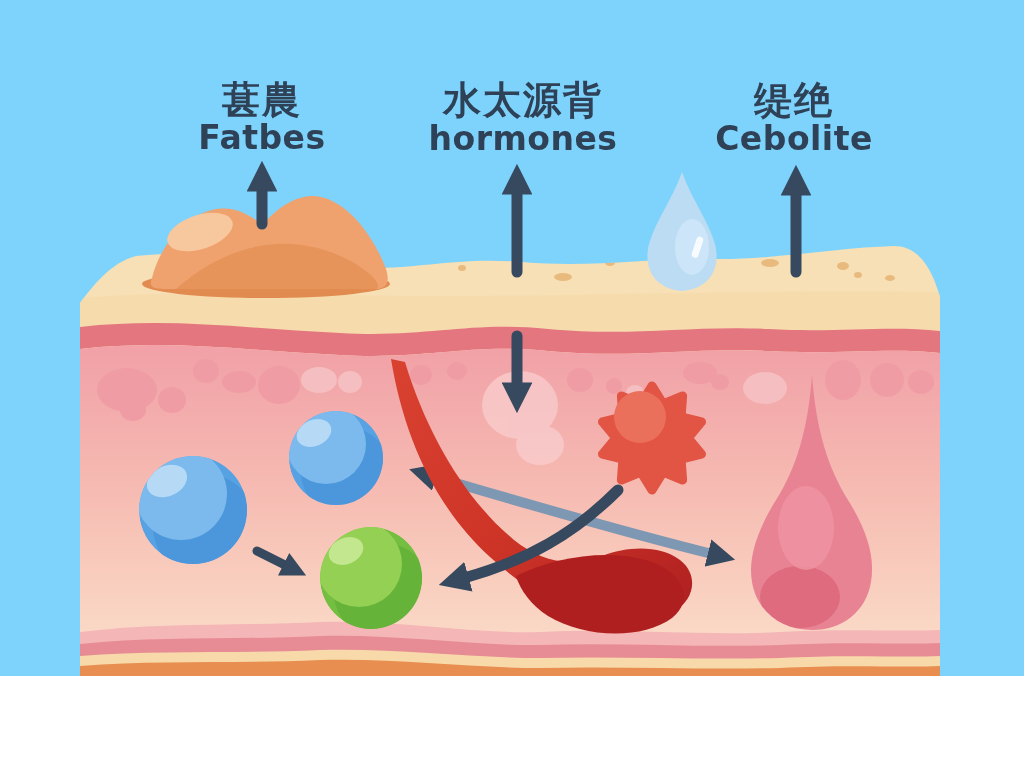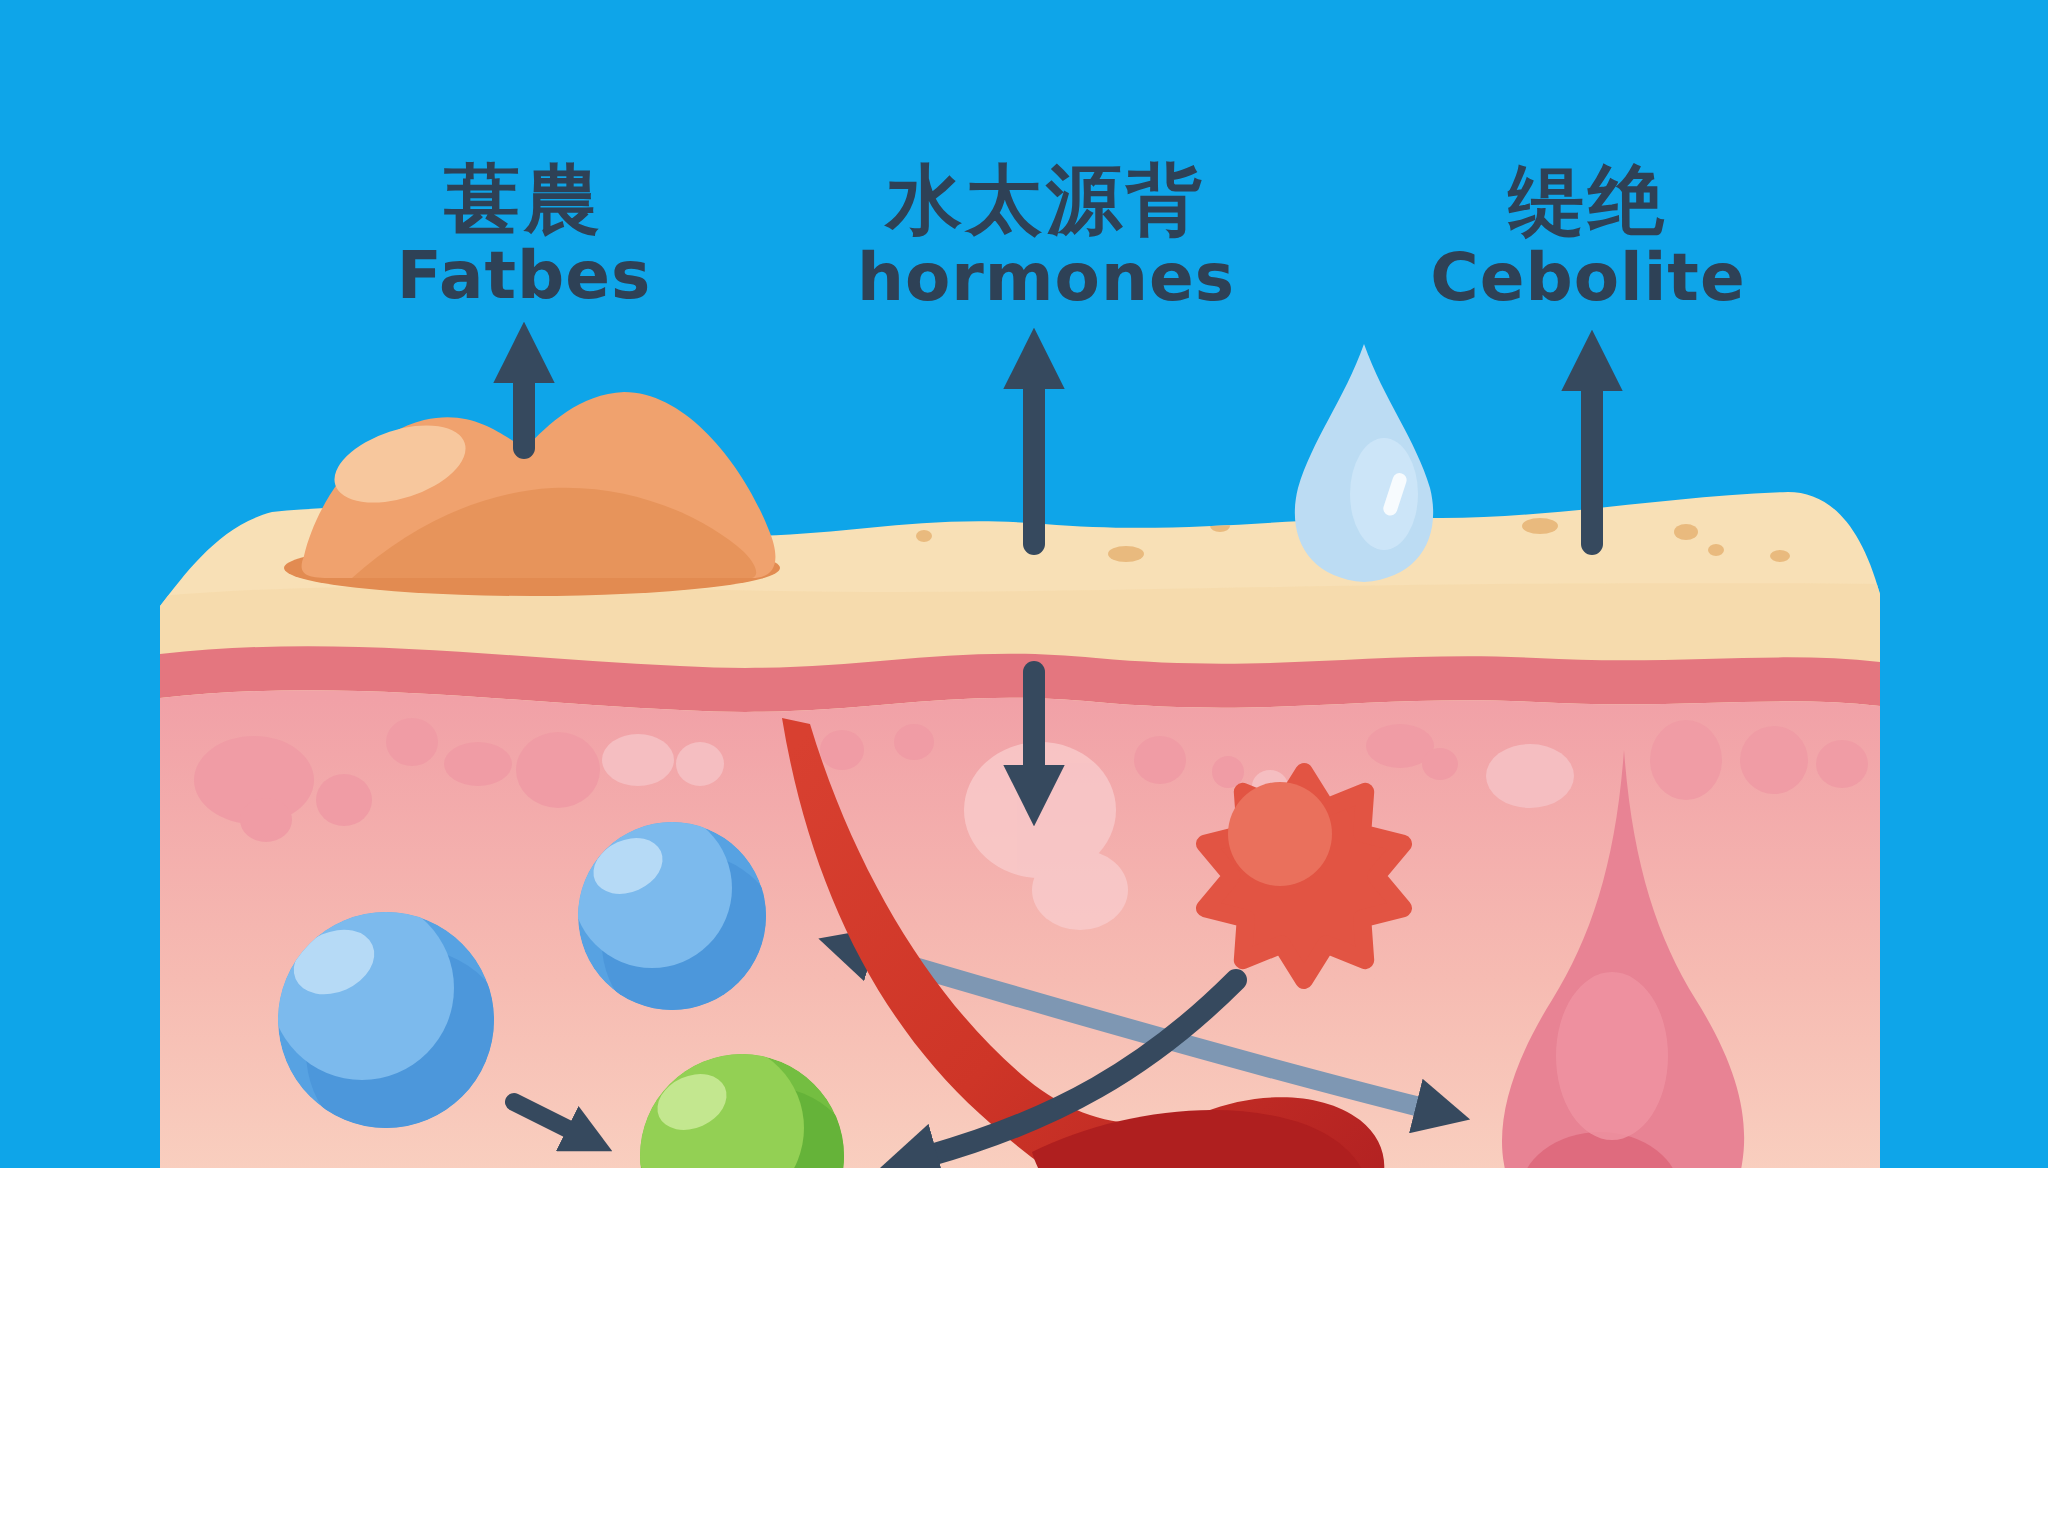--- a/index.html
+++ b/index.html
@@ -1,16 +1,16 @@
 <!DOCTYPE html>
 <html><head>
 <meta charset="utf-8">
 <style>
   html,body{margin:0;padding:0;background:#ffffff;}
-  .stage{position:relative;width:1024px;height:584px;background:#0ea5e9;overflow:hidden;
+  .stage{position:relative;width:1024px;height:676px;background:#7dd3fc;overflow:hidden;
          font-family:"DejaVu Sans","Liberation Sans",sans-serif;}
   svg{display:block;}
   text{font-family:"DejaVu Sans","Liberation Sans",sans-serif;font-weight:bold;fill:#2e4156;}
   .cjk{font-size:38px;letter-spacing:2px;}
   .latin{font-size:33px;letter-spacing:0.5px;}
 </style>
 </head>
 <body>
 
 <div class="stage">

